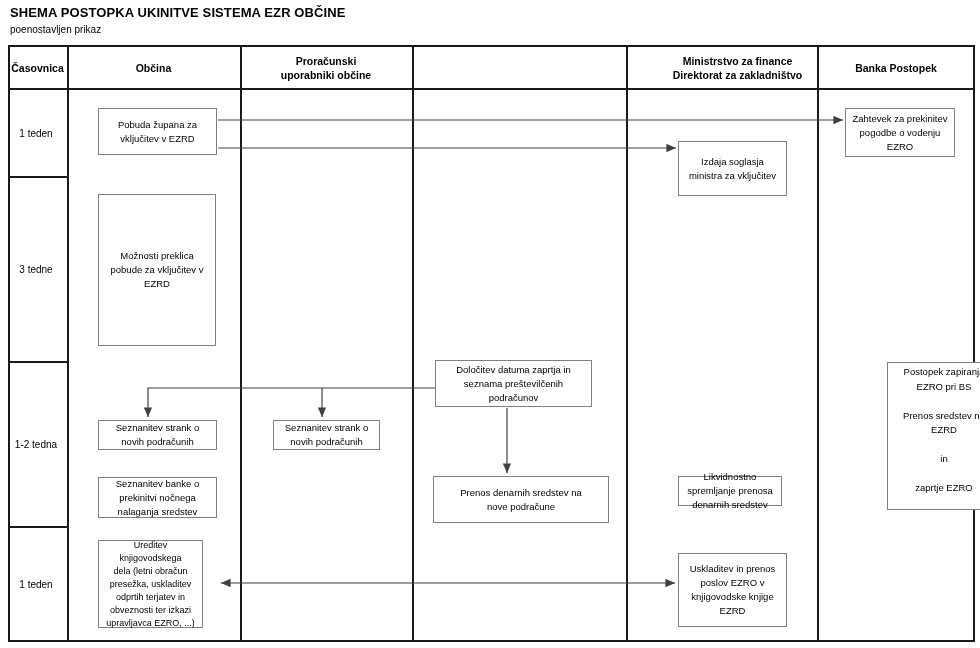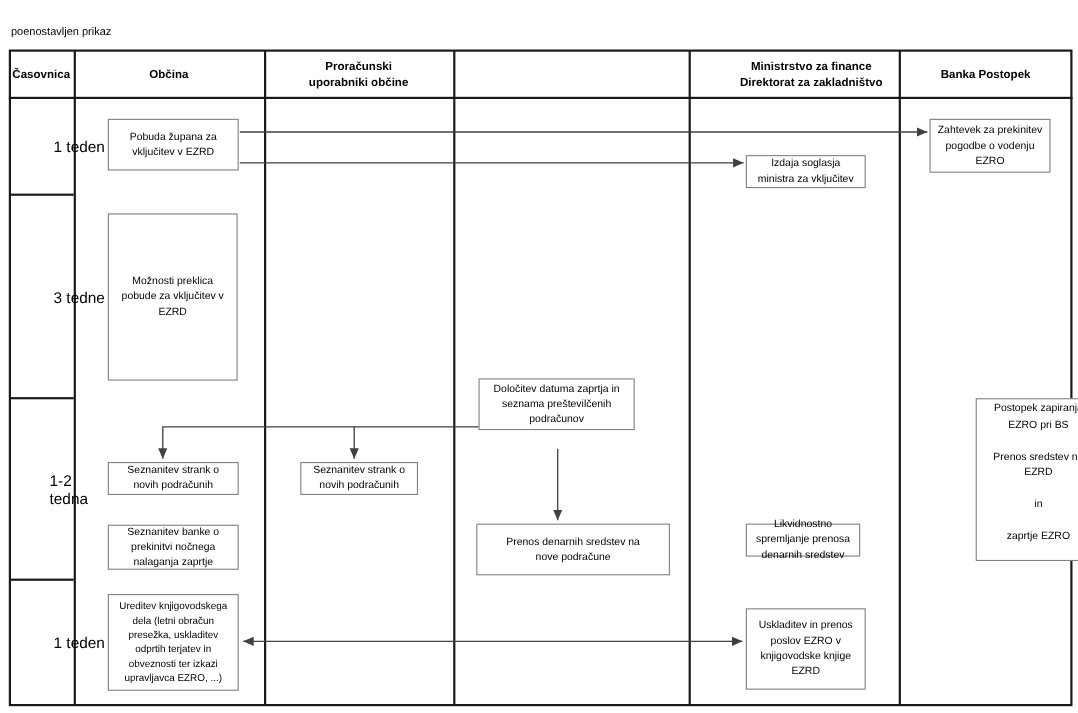--- a/index.html
+++ b/index.html
@@ -27,39 +27,39 @@
   .hline { position: absolute; height: 2px; background: #1a1a1a; }
   .lane-header {
     position: absolute; top: 46px; height: 43px;
     display: flex; align-items: center; justify-content: center;
     text-align: center; font-weight: bold; font-size: 10.5px; line-height: 14px;
     white-space: pre-line;
   }
   .time-label {
     position: absolute; left: 9px; width: 54px;
     display: flex; align-items: center; justify-content: center;
-    font-size: 14px;
-    padding-left: 36px;
+    font-size: 10px;
   }
   .node {
     position: absolute; box-sizing: border-box;
     border: 1.5px solid #808080; background: #ffffff;
     display: flex; align-items: center; justify-content: center;
     text-align: center; font-size: 9.5px; line-height: 14px;
     white-space: pre-line; padding: 2px 3px;
   }
   .node.top { align-items: flex-start; padding-top: 2px; line-height: 14.5px; margin-left: 44px; }
   .node.small { font-size: 9px; line-height: 13px; }
   .arrows { position: absolute; left: 0; top: 0; pointer-events: none; }
 </style>
 </head>
 <body>
 
 <div class="canvas">
 
+  <div class="title">SHEMA POSTOPKA UKINITVE SISTEMA EZR OBČINE</div>
   <div class="subtitle">poenostavljen prikaz</div>
 
   <div class="outline"></div>
   <div class="vline" style="left:67px"></div>
   <div class="vline" style="left:240px"></div>
   <div class="vline" style="left:412px"></div>
   <div class="vline" style="left:626px"></div>
   <div class="vline" style="left:817px"></div>
   <div class="hline" style="left:8px; top:88px; width:967px"></div>
   <div class="hline" style="left:9px; top:176px; width:58px"></div>
@@ -77,49 +77,49 @@
   <div class="time-label" style="top:90px;  height:86px">1 teden</div>
   <div class="time-label" style="top:178px; height:183px">3 tedne</div>
   <div class="time-label" style="top:363px; height:163px">1-2 tedna</div>
   <div class="time-label" style="top:528px; height:112px">1 teden</div>
 
   <div class="node" style="left:98px;  top:108px; width:119px; height:47px">Pobuda župana za
 vključitev v EZRD</div>
   <div class="node" style="left:845px; top:108px; width:110px; height:49px">Zahtevek za prekinitev
 pogodbe o vodenju
 EZRO</div>
-  <div class="node" style="left:678px; top:141px; width:109px; height:30px">Izdaja soglasja
+  <div class="node" style="left:678px; top:141px; width:109px; height:55px">Izdaja soglasja
 ministra za vključitev</div>
   <div class="node" style="left:98px;  top:194px; width:118px; height:152px">Možnosti preklica
 pobude za vključitev v
 EZRD</div>
-  <div class="node" style="left:435px; top:344px; width:142px; height:47px">Določitev datuma zaprtja in
+  <div class="node" style="left:435px; top:360px; width:157px; height:47px">Določitev datuma zaprtja in
 seznama preštevilčenih
 podračunov</div>
   <div class="node" style="left:98px;  top:420px; width:119px; height:30px">Seznanitev strank o
 novih podračunih</div>
   <div class="node" style="left:273px; top:420px; width:107px; height:30px">Seznanitev strank o
 novih podračunih</div>
   <div class="node" style="left:98px;  top:477px; width:119px; height:41px">Seznanitev banke o
 prekinitvi nočnega
-nalaganja zaprtje</div>
+nalaganja sredstev</div>
   <div class="node" style="left:433px; top:476px; width:176px; height:47px">Prenos denarnih sredstev na
 nove podračune</div>
   <div class="node" style="left:678px; top:476px; width:104px; height:30px">Likvidnostno
 spremljanje prenosa
 denarnih sredstev</div>
   <div class="node top" style="left:843px; top:362px; width:114px; height:148px">Postopek zapiranja
 EZRO pri BS
 
 Prenos sredstev na EZRD
 
 in
 
 zaprtje EZRO</div>
-  <div class="node small" style="left:98px;  top:540px; width:119px; height:88px">Ureditev knjigovodskega
+  <div class="node small" style="left:98px;  top:540px; width:105px; height:88px">Ureditev knjigovodskega
 dela (letni obračun
 presežka, uskladitev
 odprtih terjatev in
 obveznosti ter izkazi
 upravljavca EZRO, ...)</div>
   <div class="node" style="left:678px; top:553px; width:109px; height:74px">Uskladitev in prenos
 poslov EZRO v
 knjigovodske knjige
 EZRD</div>
 

